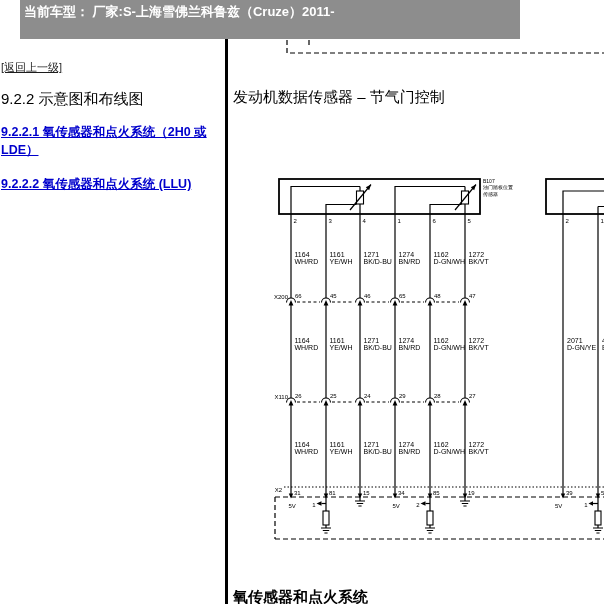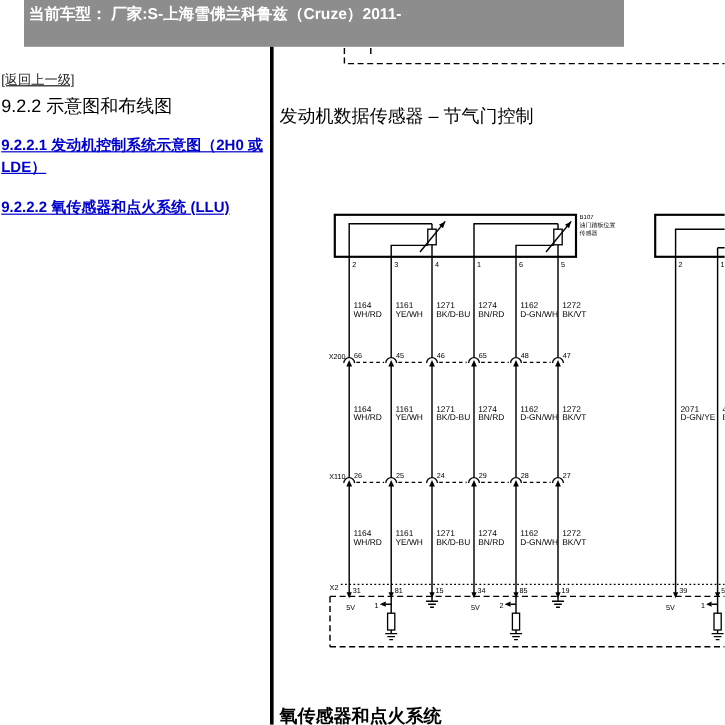--- a/index.html
+++ b/index.html
@@ -8,21 +8,21 @@
     background:#fff;font-family:"Liberation Sans","DejaVu Sans",sans-serif;
   }
   .topbar{
     position:absolute;left:0;top:0;width:500px;height:39px;
     background:#8d8d8d;color:#fff;font-size:13px;font-weight:bold;
     padding:3px 0 0 4px;box-sizing:border-box;margin-left:20px;
   }
   .vdivider{position:absolute;left:225px;top:39px;width:3px;height:565px;background:#000;}
   .sidebar{position:absolute;left:0;top:39px;width:222px;padding:18px 1px 0 1px;}
   .back-link{font-size:11px;color:#1c1c1c;text-decoration:underline;display:inline-block;cursor:pointer;}
-  .section-title{font-size:15px;font-weight:normal;color:#000;margin:4px 0 14px 0;}
+  .section-title{font-size:15px;font-weight:normal;color:#000;margin:15px 0 14px 0;}
   .doc-link{display:block;color:#0000cc;font-weight:bold;font-size:12.5px;
     text-decoration:underline;margin:0 0 16px 0;line-height:1.45;cursor:pointer;}
   .main-title{position:absolute;left:233px;top:88px;margin:0;font-size:15px;font-weight:normal;color:#000;white-space:nowrap;}
   .bottom-title{position:absolute;left:233px;top:588px;margin:0;font-size:15px;font-weight:bold;color:#000;white-space:nowrap;}
   svg.diagram{position:absolute;left:228px;top:39px;}
   svg.diagram text{font-size:7px;fill:#000;font-family:"Liberation Sans","DejaVu Sans",sans-serif;}
   svg.diagram text.t6{font-size:6px;}
   svg.diagram text.t5{font-size:5px;}
   svg.diagram text.end{text-anchor:end;}
   .w{stroke:#000;stroke-width:1.2;fill:none;}
@@ -37,21 +37,21 @@
 </head>
 <body>
 
 <div class="topbar">
   <span>当前车型：  厂家:S-上海雪佛兰科鲁兹（Cruze）2011-</span>
 </div>
 
 <div class="sidebar">
   <a class="back-link">[返回上一级]</a>
   <div class="section-title">9.2.2 示意图和布线图</div>
-  <a class="doc-link">9.2.2.1 发动机控制系统示意图（2H0 或 LDE）</a>
+  <a class="doc-link">9.2.2.1 氧传感器和点火系统（2H0 或 LDE）</a>
   <a class="doc-link">9.2.2.2 氧传感器和点火系统 (LLU)</a>
 </div>
 
 <div class="vdivider"></div>
 
 <h1 class="main-title">发动机数据传感器 – 节气门控制</h1>
 
 <svg class="diagram" width="376" height="565" viewBox="228 39 376 565" xmlns="http://www.w3.org/2000/svg">
 
   <g>

